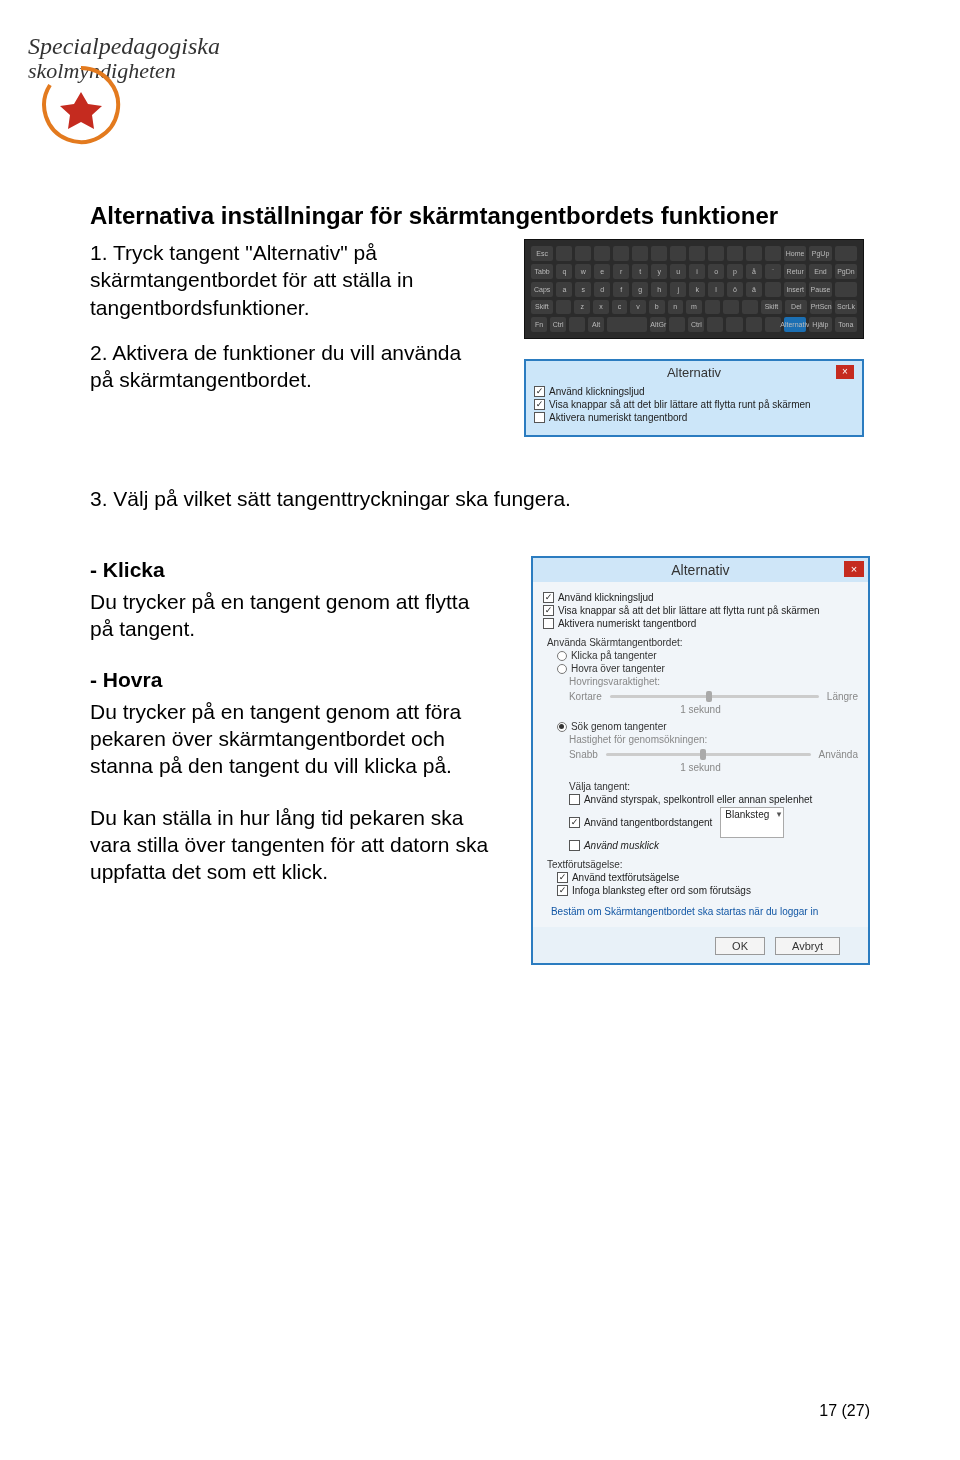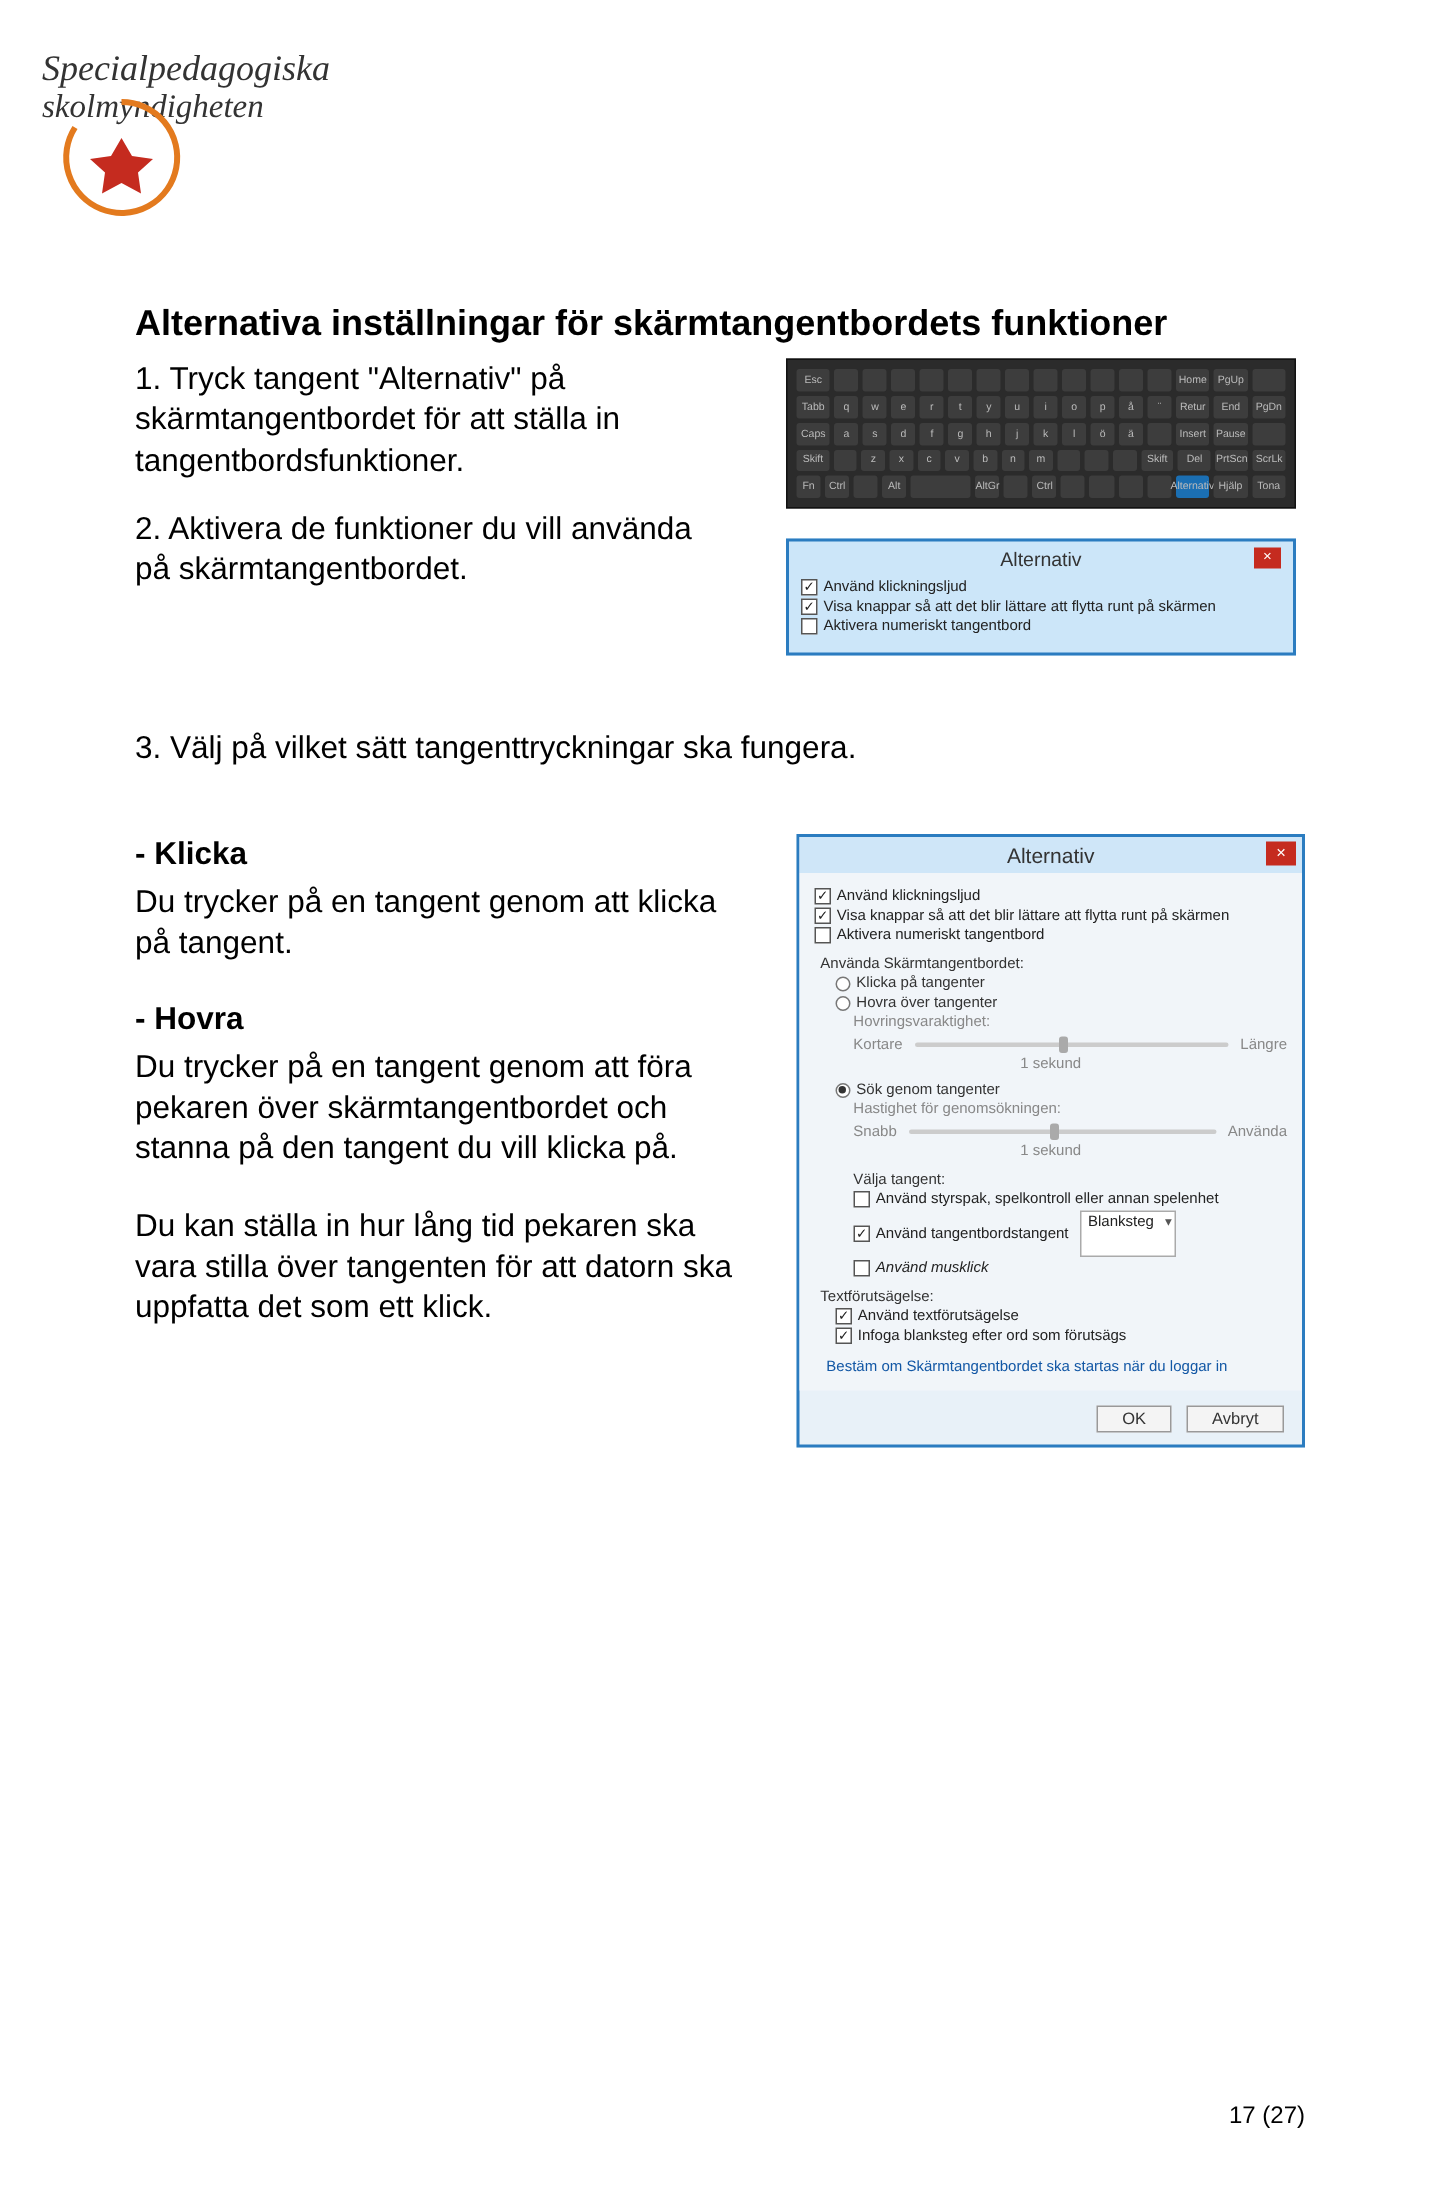--- a/index.html
+++ b/index.html
@@ -67,21 +67,21 @@
   .radio-line .r { width:10px; height:10px; border:1px solid #777; border-radius:50%; background:#fff; position:relative;}
   .radio-line .r.sel::after{content:"";position:absolute;left:1.5px;top:1.5px;width:5px;height:5px;border-radius:50%;background:#333;}
   .slider-row { display:flex; align-items:center; gap:8px; font-size:10px; color:#888; margin:4px 0 2px 26px;}
   .slider { flex:1; height:3px; background:#ccc; position:relative; border-radius:2px;}
   .slider .thumb{ position:absolute; top:-4px; width:6px; height:11px; background:#aaa; border-radius:2px;}
   .sub-label{ font-size:10px; color:#888; margin-left:26px; margin-bottom:2px;}
   .section-label{ font-size:10px; color:#333; margin:8px 0 2px 4px;}
   .select-inline{ display:inline-block; border:1px solid #aaa; background:#fff; font-size:10px; padding:0 14px 0 4px; position:relative; height:31px; line-height:13px; margin-left:4px;}
   .select-inline::after{content:"▾"; position:absolute; right:2px; top:0; font-size:9px; color:#555;}
   .linkline{ color:#1257a5; font-size:10px; margin:10px 0 0 8px; }
-  .btn-row{ display:flex; gap:10px; justify-content:flex-end; padding:10px 12px 0 0;}
+  .btn-row{ display:flex; gap:10px; justify-content:flex-end; padding:10px 28px 0 0;}
   .winbtn{ border:1px solid #999; background:#f4f4f4; font-size:11px; padding:2px 16px;}
 
   
   .kb-rows{position:absolute;left:6px;top:6px;right:6px;bottom:6px;display:flex;flex-direction:column;gap:3px;}
   .kb-row{display:flex;gap:3px;flex:1;}
   .key{background:#3d3d3d;border-radius:2px;flex:1;min-width:0;font-size:7px;color:#bbb;display:flex;align-items:center;justify-content:center;}
   .keyw{flex:2.5;}
   .keyx{flex:1.4;}
   .keyr{background:#1b6fb3;}
 
@@ -226,21 +226,21 @@
       </div>
     </div>
   </div>
 
   <p class="step3">3. Välj på vilket sätt tangenttryckningar ska fungera.</p>
 
   <div class="row2">
     <div class="left-col">
       <div class="para">
         <p class="h3">- Klicka</p>
-        <p>Du trycker på en tangent genom att klicka på tangent.</p>
+        <p>Du trycker på en tangent genom att flytta på tangent.</p>
       </div>
       <div class="para">
         <p class="h3">- Hovra</p>
         <p>Du trycker på en tangent genom att föra pekaren över skärmtangentbordet och stanna på den tangent du vill klicka på.</p>
       </div>
       <div class="para">
         <p>Du kan ställa in hur lång tid pekaren ska vara stilla över tangenten för att datorn ska uppfatta det som ett klick.</p>
       </div>
     </div>
 

